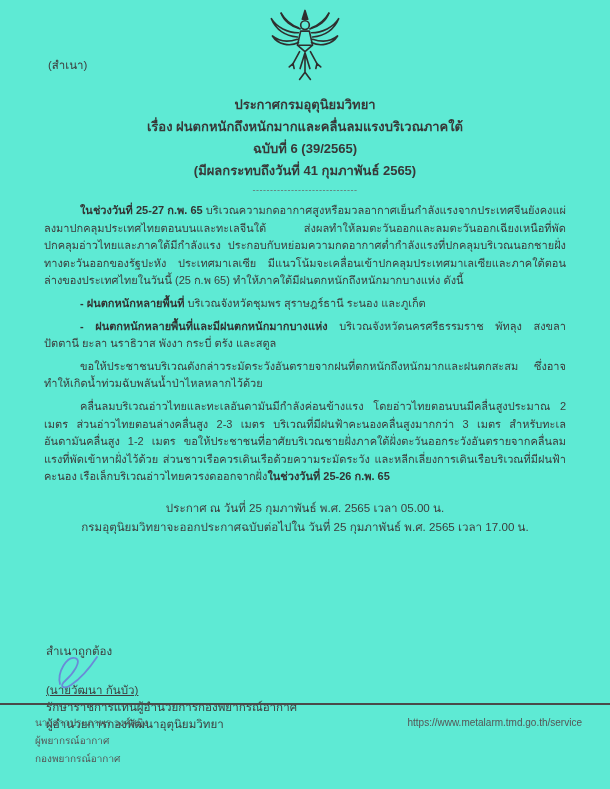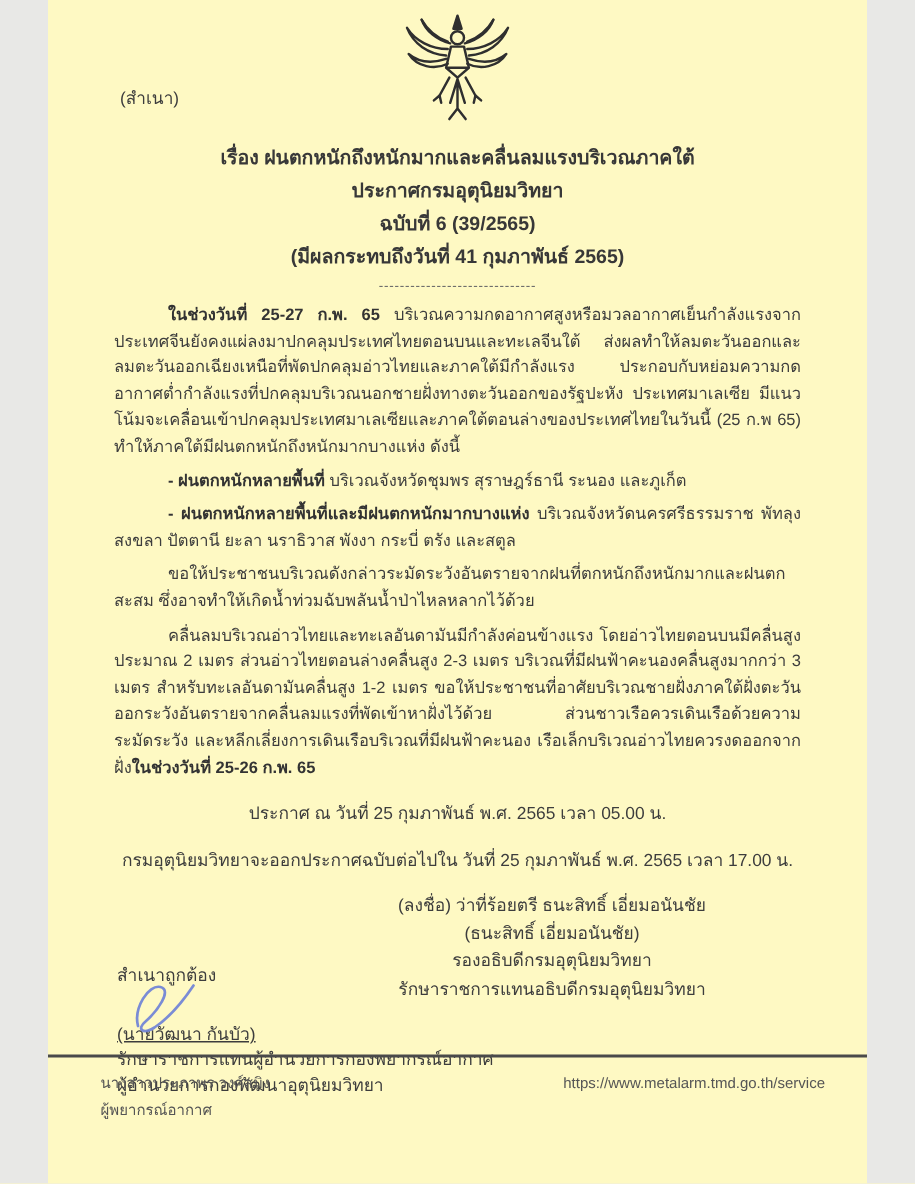--- a/index.html
+++ b/index.html
@@ -1,35 +1,35 @@
 <!DOCTYPE html>
 <html lang="th"><head>
 <meta charset="utf-8">
 <style>
   html,body{margin:0;padding:0;}
   body{background:#e8e8e6;}
   .page{
     position:relative;
-    width:546px;height:789px;
+    width:610px;height:789px;
     margin:0 auto;
-    background:#fef9c3;
+    background:#5eead4;
     font-family:"Liberation Sans","DejaVu Sans",sans-serif;
     color:#3d3d3d;
     overflow:hidden;
   }
   .copy-label{position:absolute;left:48px;top:56px;font-size:11.5px;}
   .emblem-wrap{text-align:center;padding-top:8px;height:84px;}
   .title-block{margin-top:2px;}
   .title-block .tline{margin:0;text-align:center;font-weight:bold;font-size:13px;line-height:22px;color:#383838;}
   .dash-line{text-align:center;font-size:9px;color:#666;line-height:12px;margin:2px 0 6px;letter-spacing:0.5px;}
   .content{margin:0 44px;font-size:11px;line-height:17.6px;text-align:justify;}
   .content p{margin:0 0 5px;text-indent:36px;}
   .lead{font-weight:bold;color:#333;}
   .announce{text-align:center;font-size:11.6px;line-height:19px;margin-top:12px;}
-  .announce p{margin:12px;}
+  .announce p{margin:0;}
   .signoff{margin:12px 60px 0 auto;width:300px;text-align:center;font-size:11.6px;line-height:18.5px;}
   .signoff p{margin:0;}
   .certify{position:absolute;left:46px;top:642px;font-size:11.6px;line-height:17px;}
   .certify .cname{margin-top:22px;text-decoration:underline;}
   .sig-scribble{position:absolute;left:6px;top:8px;}
   .footer-rule{position:absolute;left:0;right:0;top:703px;border-top:2px solid #4a4a4a;}
   .footer{position:absolute;left:0;right:0;top:712px;font-size:10px;line-height:18px;color:#555;}
   .footer-left{position:absolute;left:35px;top:2px;}
   .footer-right{position:absolute;right:28px;top:2px;text-align:center;}
   .footer p{margin:0;}
@@ -57,63 +57,58 @@
         <path d="M62 42 h16 l6 26 -14 12 -14 -12 z"></path>
         <path d="M58 68 h24"></path>
         <path d="M60 80 l-12 22 M80 80 l12 22"></path>
         <path d="M48 102 l-7 6 M48 102 l2 9 M92 102 l7 6 M92 102 l-2 9"></path>
         <path d="M70 82 v36 M70 118 l-10 13 M70 118 l10 13 M70 82 l-9 29 M70 82 l9 29"></path>
       </g>
     </svg>
   </div>
 
   <div class="title-block">
+    <p class="tline">ประกาศกรมอุตุนิยมวิทยา</p>
     <p class="tline">เรื่อง ฝนตกหนักถึงหนักมากและคลื่นลมแรงบริเวณภาคใต้</p>
-    <p class="tline">ประกาศกรมอุตุนิยมวิทยา</p>
     <p class="tline">ฉบับที่ 6 (39/2565)</p>
     <p class="tline">(มีผลกระทบถึงวันที่ 41 กุมภาพันธ์ 2565)</p>
   </div>
 
   <div class="dash-line">------------------------------</div>
 
   <div class="content">
     <p><span class="lead">ในช่วงวันที่ 25-27 ก.พ. 65</span><span> บริเวณความกดอากาศสูงหรือมวลอากาศเย็นกำลังแรงจากประเทศจีนยังคงแผ่ลงมาปกคลุมประเทศไทยตอนบนและทะเลจีนใต้ ส่งผลทำให้ลมตะวันออกและลมตะวันออกเฉียงเหนือที่พัดปกคลุมอ่าวไทยและภาคใต้มีกำลังแรง ประกอบกับหย่อมความกดอากาศต่ำกำลังแรงที่ปกคลุมบริเวณนอกชายฝั่งทางตะวันออกของรัฐปะหัง ประเทศมาเลเซีย มีแนวโน้มจะเคลื่อนเข้าปกคลุมประเทศมาเลเซียและภาคใต้ตอนล่างของประเทศไทยในวันนี้ (25 ก.พ 65) ทำให้ภาคใต้มีฝนตกหนักถึงหนักมากบางแห่ง ดังนี้</span></p>
     <p><span class="lead">- ฝนตกหนักหลายพื้นที่</span><span> บริเวณจังหวัดชุมพร สุราษฎร์ธานี ระนอง และภูเก็ต</span></p>
     <p><span class="lead">- ฝนตกหนักหลายพื้นที่และมีฝนตกหนักมากบางแห่ง</span><span> บริเวณจังหวัดนครศรีธรรมราช พัทลุง สงขลา ปัตตานี ยะลา นราธิวาส พังงา กระบี่ ตรัง และสตูล</span></p>
     <p>ขอให้ประชาชนบริเวณดังกล่าวระมัดระวังอันตรายจากฝนที่ตกหนักถึงหนักมากและฝนตกสะสม ซึ่งอาจทำให้เกิดน้ำท่วมฉับพลันน้ำป่าไหลหลากไว้ด้วย</p>
     <p><span>คลื่นลมบริเวณอ่าวไทยและทะเลอันดามันมีกำลังค่อนข้างแรง โดยอ่าวไทยตอนบนมีคลื่นสูงประมาณ 2 เมตร ส่วนอ่าวไทยตอนล่างคลื่นสูง 2-3 เมตร บริเวณที่มีฝนฟ้าคะนองคลื่นสูงมากกว่า 3 เมตร สำหรับทะเลอันดามันคลื่นสูง 1-2 เมตร ขอให้ประชาชนที่อาศัยบริเวณชายฝั่งภาคใต้ฝั่งตะวันออกระวังอันตรายจากคลื่นลมแรงที่พัดเข้าหาฝั่งไว้ด้วย ส่วนชาวเรือควรเดินเรือด้วยความระมัดระวัง และหลีกเลี่ยงการเดินเรือบริเวณที่มีฝนฟ้าคะนอง เรือเล็กบริเวณอ่าวไทยควรงดออกจากฝั่ง</span><span class="lead">ในช่วงวันที่ 25-26 ก.พ. 65</span></p>
   </div>
 
   <div class="announce">
     <p>ประกาศ ณ วันที่ 25 กุมภาพันธ์ พ.ศ. 2565 เวลา 05.00 น.</p>
     <p>กรมอุตุนิยมวิทยาจะออกประกาศฉบับต่อไปใน วันที่ 25 กุมภาพันธ์ พ.ศ. 2565 เวลา 17.00 น.</p>
   </div>
 
-  <div class="signoff">
-    <p>(ลงชื่อ) ว่าที่ร้อยตรี ธนะสิทธิ์ เอี่ยมอนันชัย</p>
-    <p>(ธนะสิทธิ์ เอี่ยมอนันชัย)</p>
-    <p>รองอธิบดีกรมอุตุนิยมวิทยา</p>
-    <p>รักษาราชการแทนอธิบดีกรมอุตุนิยมวิทยา</p>
-  </div>
 
   <div class="certify">
     <div>สำเนาถูกต้อง</div>
     <svg class="sig-scribble" width="56" height="42" viewBox="0 0 56 42" aria-hidden="true">
       <path d="M8 34 C5 22 15 6 23 8 C31 10 21 24 13 31 C7 36 11 40 19 35 C31 27 39 16 45 7" fill="none" stroke="#6b7fd7" stroke-width="1.8" stroke-linecap="round" opacity="0.9"></path>
     </svg>
     <div class="cname">(นายวัฒนา กันบัว)</div>
     <div>รักษาราชการแทนผู้อำนวยการกองพยากรณ์อากาศ</div>
     <div>ผู้อำนวยการกองพัฒนาอุตุนิยมวิทยา</div>
   </div>
 
   <div class="footer-rule"></div>
 
   <div class="footer">
     <div class="footer-left">
       <p>นางสาวประภาพร วงศ์สมิง</p>
       <p>ผู้พยากรณ์อากาศ</p>
+      <p>กองพยากรณ์อากาศ</p>
     </div>
     <div class="footer-right">
       <p>https://www.metalarm.tmd.go.th/service</p>
     </div>
   </div>
 
 </div>
 
 </body></html>

